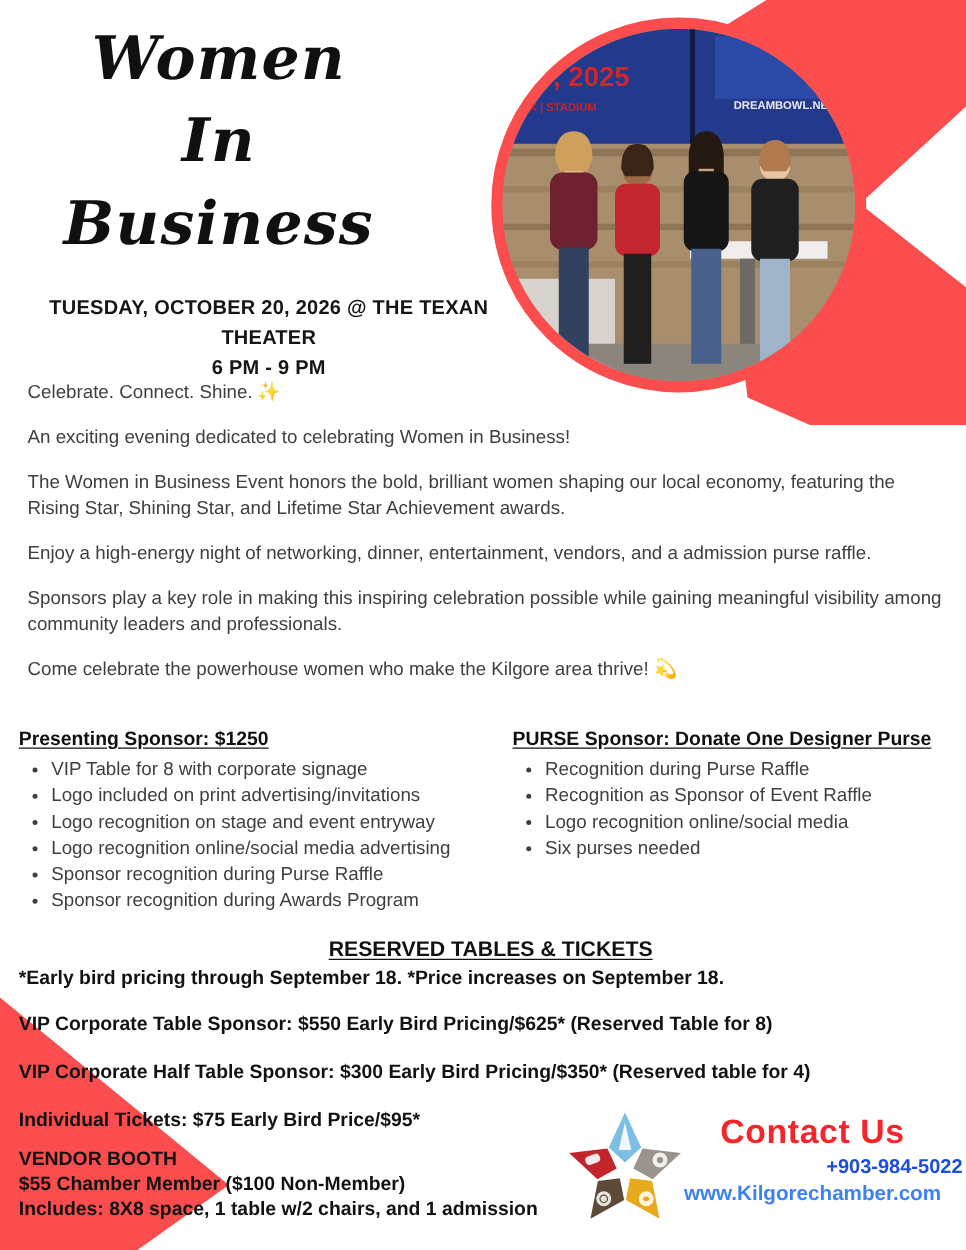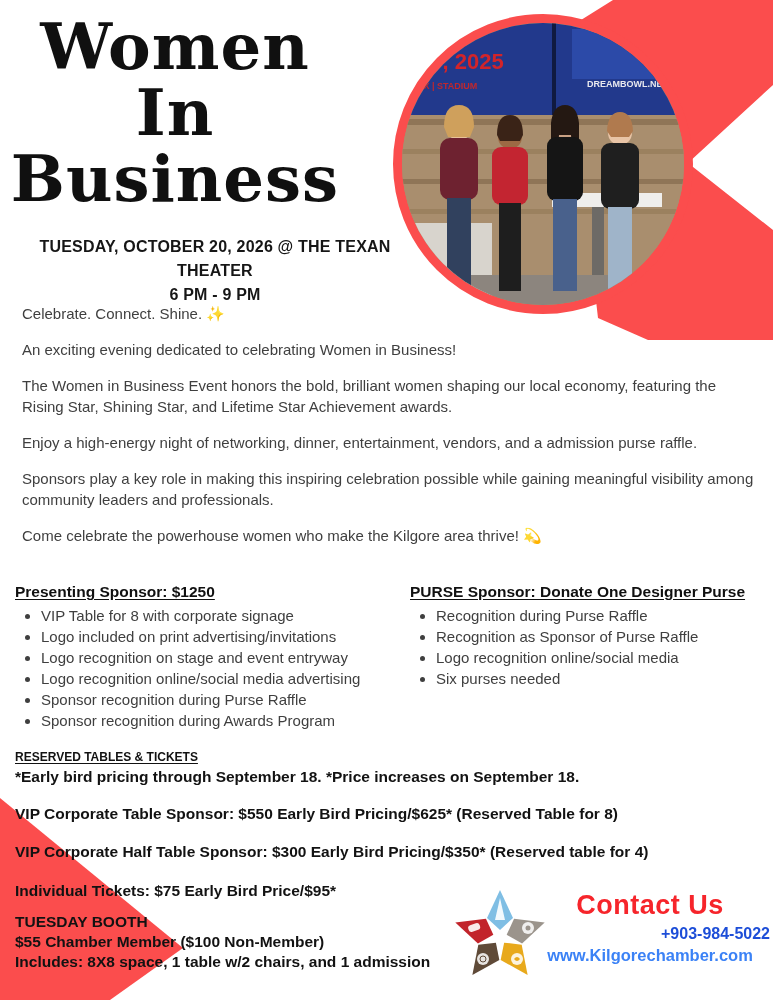--- a/index.html
+++ b/index.html
@@ -25,22 +25,22 @@
   .photo-wrap {
     position:absolute; left:393px; top:14px; width:300px; height:300px;
     border:9px solid #FB4D4D; border-radius:50%; overflow:hidden;
     box-sizing:border-box; background:#ab9170; z-index:3;
   }
   .photo-wrap svg { display:block; }
 
   
   .title {
     position:absolute; left:10px; top:14px; width:330px; z-index:2;
-    text-align:center; font-family:"DejaVu Serif", serif; 
-    font-weight:700; font-size:64px; line-height:66px; color:#101010;
+    text-align:center; font-family:"DejaVu Serif", serif; font-style:italic;
+    font-weight:700; font-size:48px; line-height:66px; color:#101010;
     letter-spacing:1px;
   }
 
   .date-block {
     position:absolute; left:0; top:235px; width:430px; z-index:2;
     text-align:center; font-weight:700; font-size:16px; line-height:24px;
     color:#161616; letter-spacing:0.2px;
   }
 
   .intro {
@@ -54,22 +54,22 @@
   .col-right { width:360px; }
   .col-heading {
     font-size:15.5px; font-weight:700; color:#101010; margin:0 0 4px 0;
     text-decoration:underline; text-underline-offset:2px;
   }
   .cols ul { margin:0; padding-left:26px; }
   .cols li { font-size:15px; line-height:21px; color:#3f3f3f; }
 
   .tickets { position:absolute; left:15px; top:750px; width:755px; z-index:2; color:#121212; }
   .tickets .heading {
-    font-size:12px; font-weight:700; margin:0 0 2px 0;
-    text-decoration:underline; text-underline-offset:2px;
+    font-size:17px; font-weight:700; margin:0 0 2px 0;
+    text-decoration:underline; text-underline-offset:2px;text-align:center;
   }
   .tickets .line { font-size:15.5px; font-weight:700; line-height:21px; margin:0; }
   .tickets .note { margin-bottom:16px; }
   .tickets .vip { margin-bottom:17px; }
   .tickets .half { margin-bottom:18px; }
   .tickets .indiv { margin-bottom:11px; }
   .vendor .line { font-size:15.5px; font-weight:700; line-height:20px; margin:0; }
 
   .star-logo { position:absolute; left:450px; top:886px; z-index:2; }
 
@@ -164,35 +164,35 @@
         <li>Logo recognition on stage and event entryway</li>
         <li>Logo recognition online/social media advertising</li>
         <li>Sponsor recognition during Purse Raffle</li>
         <li>Sponsor recognition during Awards Program</li>
       </ul>
     </div>
     <div class="col-right">
       <div class="col-heading">PURSE Sponsor: Donate One Designer Purse</div>
       <ul>
         <li>Recognition during Purse Raffle</li>
-        <li>Recognition as Sponsor of Purse Raffle</li>
+        <li>Recognition as Sponsor of Event Raffle</li>
         <li>Logo recognition online/social media</li>
         <li>Six purses needed</li>
       </ul>
     </div>
   </div>
 
   <div class="tickets">
     <div class="heading">RESERVED TABLES &amp; TICKETS</div>
     <p class="line note">*Early bird pricing through September 18. *Price increases on September 18.</p>
     <p class="line vip">VIP Corporate Table Sponsor: $550 Early Bird Pricing/$625* (Reserved Table for 8)</p>
     <p class="line half">VIP Corporate Half Table Sponsor: $300 Early Bird Pricing/$350* (Reserved table for 4)</p>
     <p class="line indiv">Individual Tickets: $75 Early Bird Price/$95*</p>
     <div class="vendor">
-      <p class="line">TUESDAY BOOTH</p>
+      <p class="line">VENDOR BOOTH</p>
       <p class="line">$55 Chamber Member ($100 Non-Member)</p>
       <p class="line">Includes: 8X8 space, 1 table w/2 chairs, and 1 admission</p>
     </div>
   </div>
 
   <svg class="star-logo" width="100" height="96" viewBox="0 0 100 96">
     <g>
       <polygon points="50,4 37,32 50,44 63,32" fill="#7FBEE4"></polygon>
       <polygon points="50,4 37,32 50,44 63,32" fill="#9B948C" transform="rotate(72 50 51)"></polygon>
       <polygon points="50,4 37,32 50,44 63,32" fill="#E8A91C" transform="rotate(144 50 51)"></polygon>

